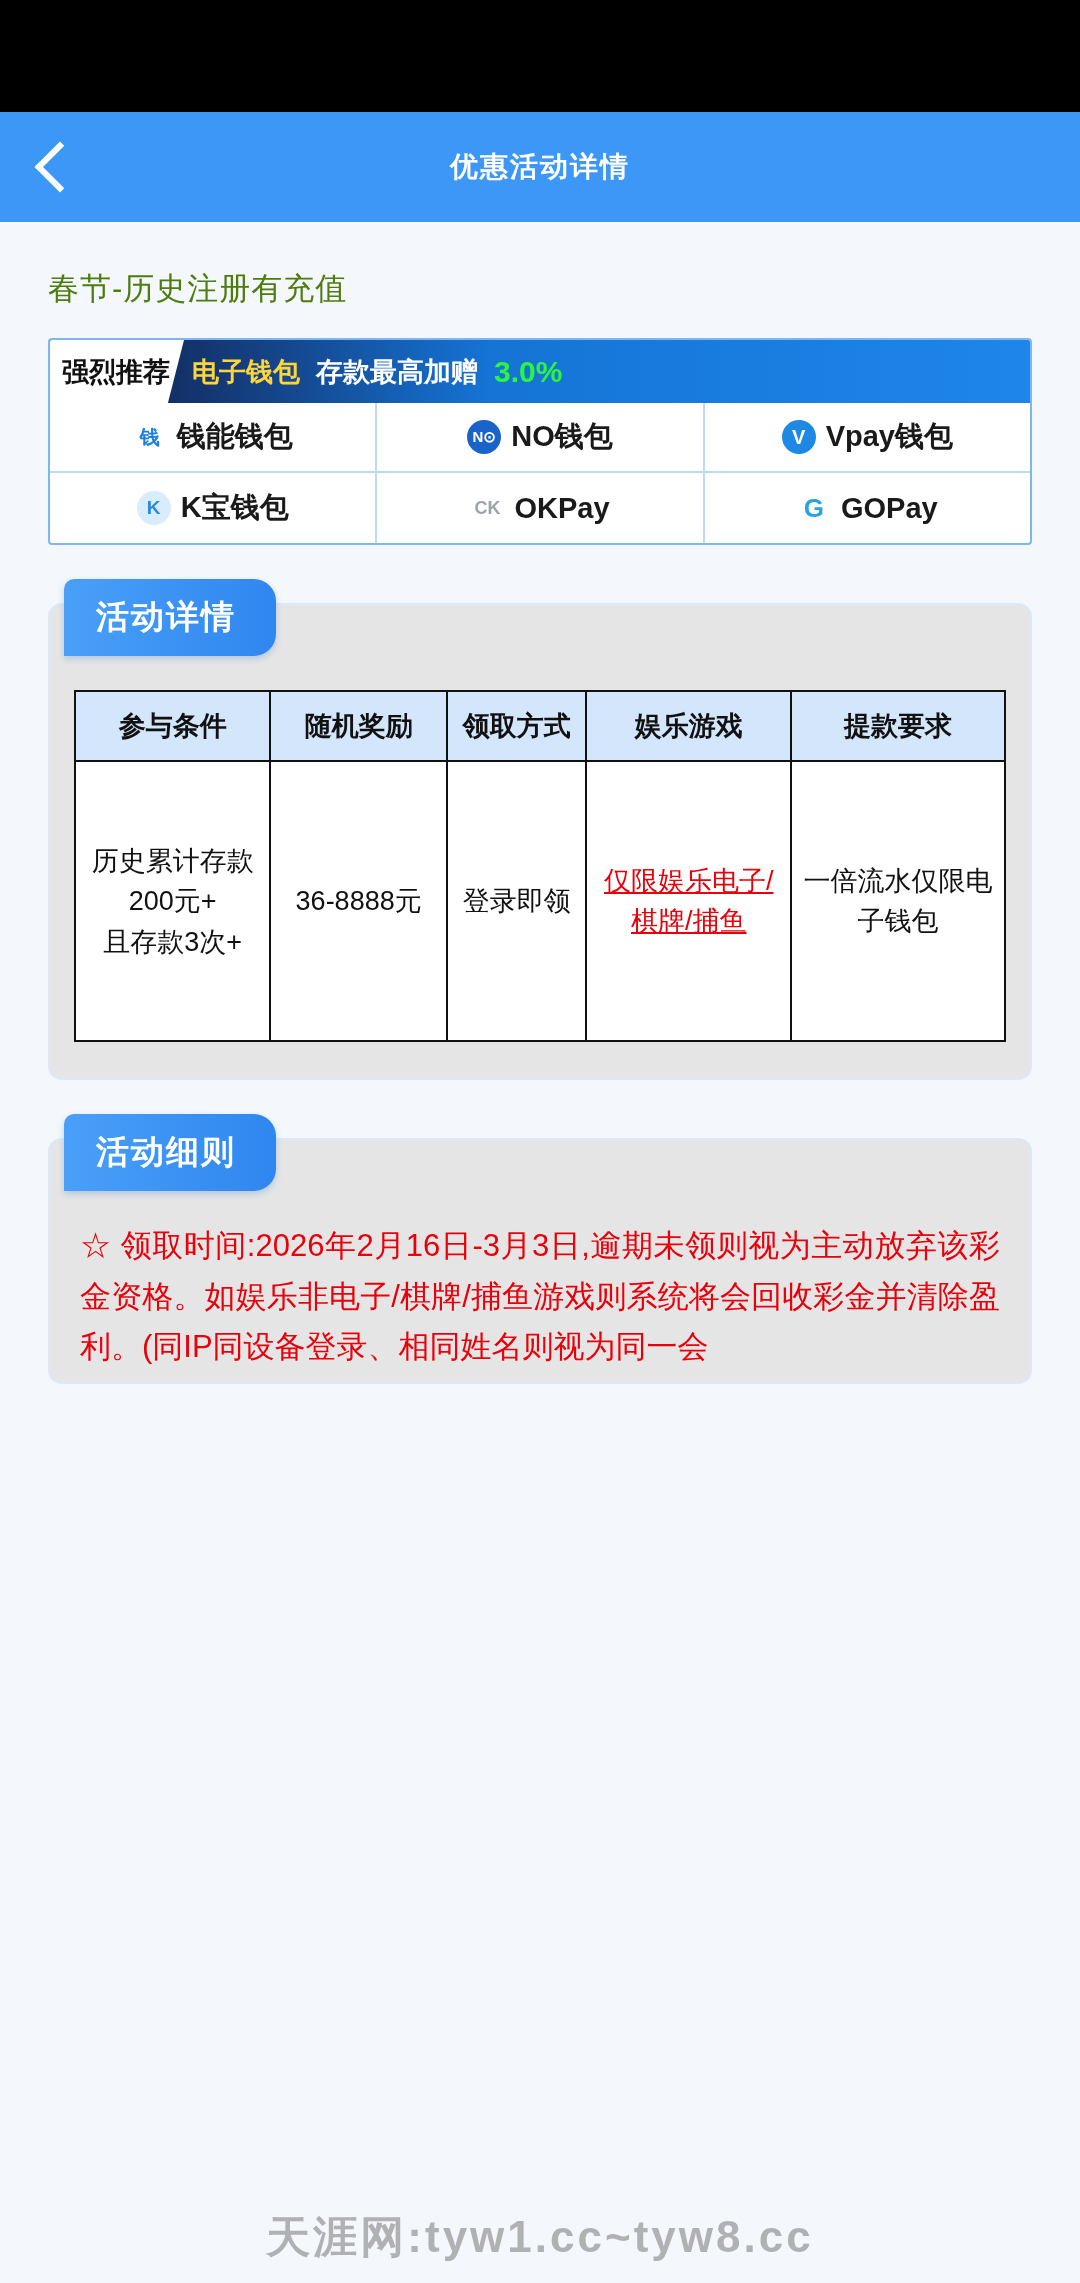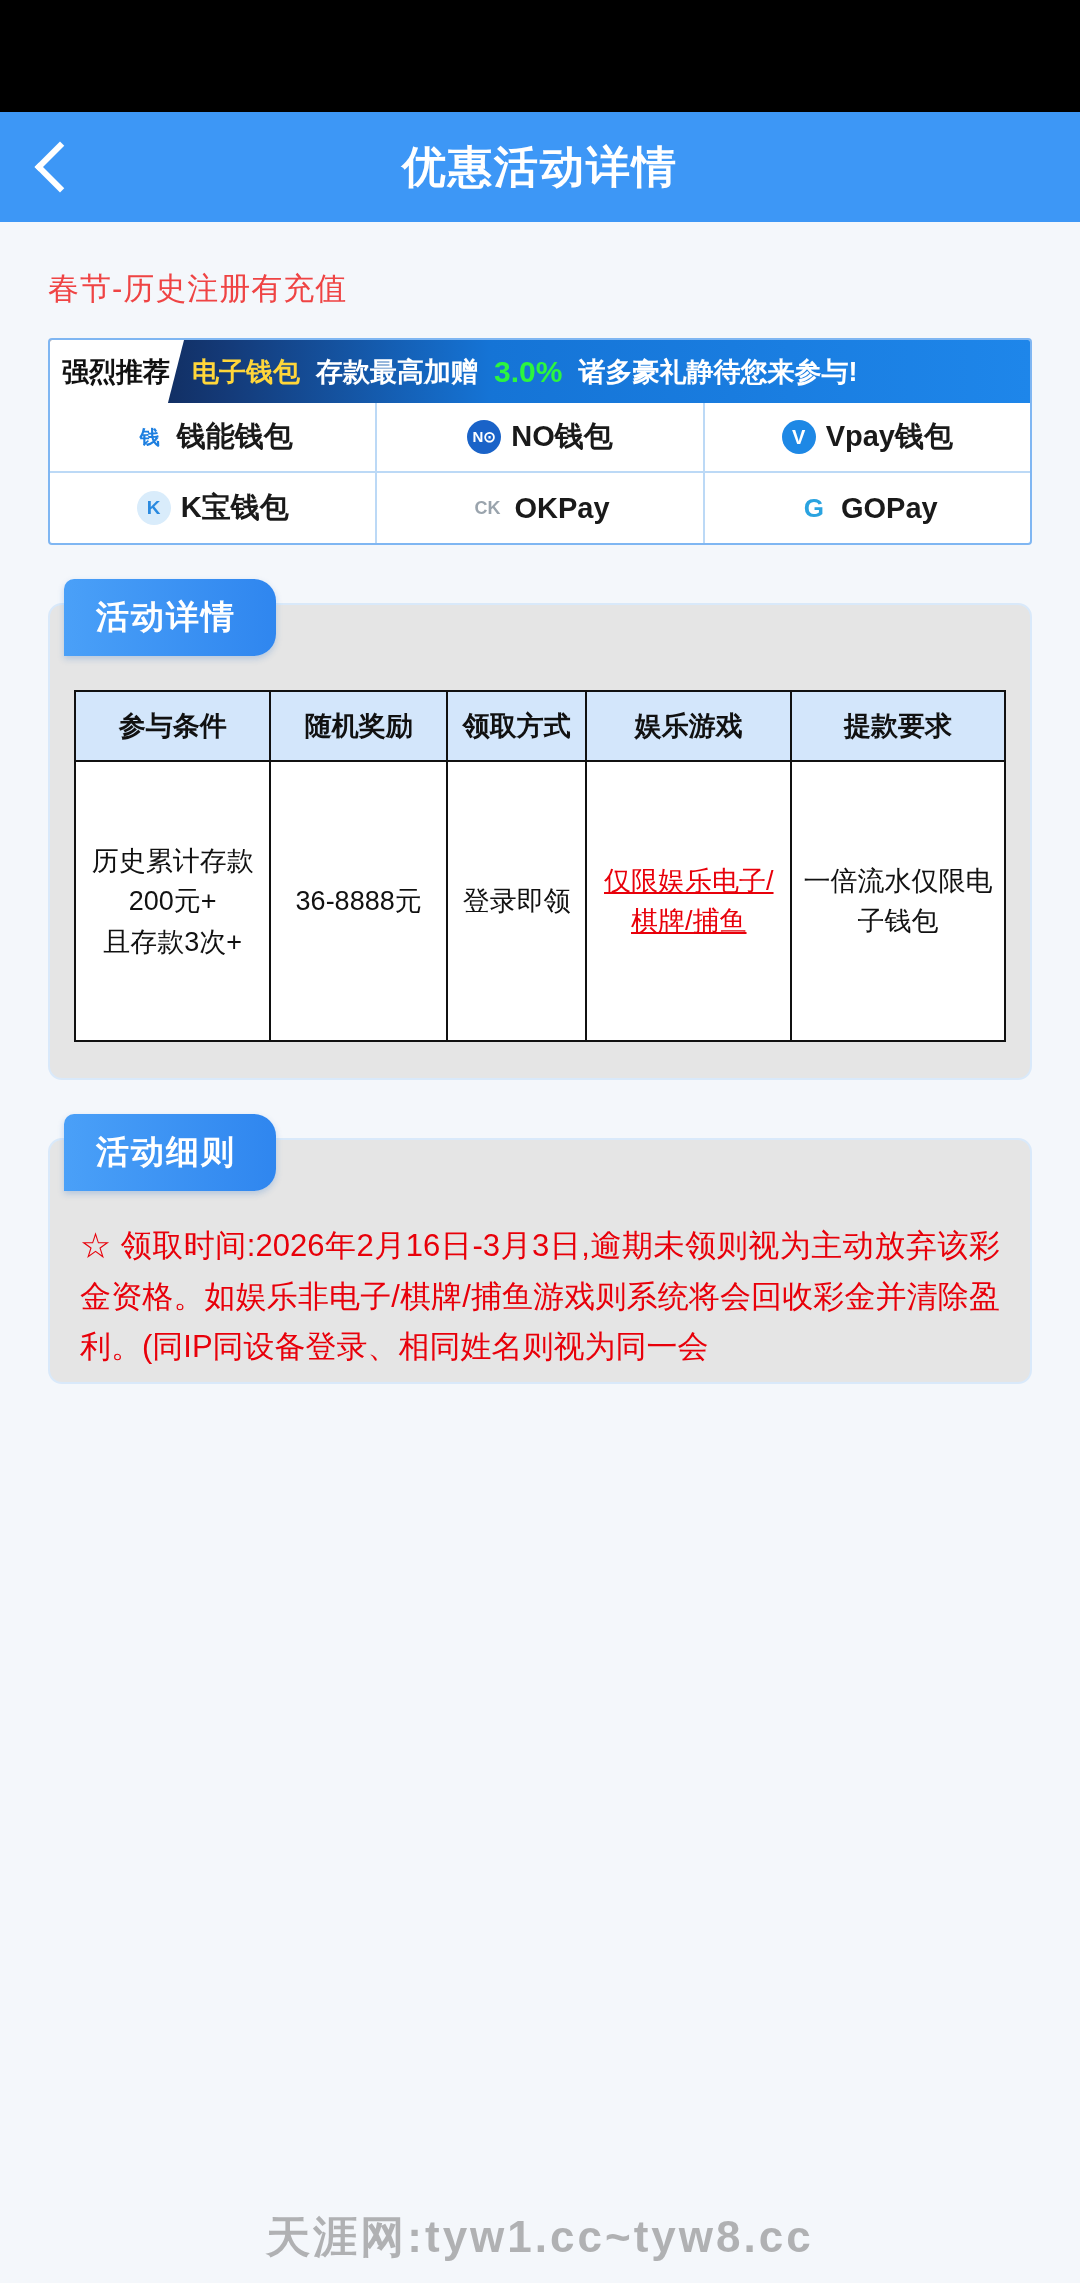--- a/index.html
+++ b/index.html
@@ -49,38 +49,38 @@
     border-bottom: 6px solid #ffffff;
     transform: rotate(45deg);
     margin-left: 10px;
   }
   .header-title {
     position: absolute;
     left: 0;
     right: 0;
     text-align: center;
     color: #ffffff;
-    font-size: 44px;
+    font-size: 28px;
     font-weight: bold;
     letter-spacing: 2px;
     pointer-events: none;
   }
   
   .content {
     background: #f4f7fb;
     padding: 0 0 0 0;
     height: calc(2283px - 222px);
     overflow: hidden;
     position: relative;
   }
   .page-inner {
     padding: 0 48px;
   }
   .promo-title {
-    color: #ef4444;
+    color: #4d7c0f;
     font-size: 31px;
     padding: 46px 0 28px 0;
     letter-spacing: 1px;
   }
   
   .wallet-box {
     border: 2px solid #7fb6f2;
     border-radius: 4px;
     overflow: hidden;
     background: #ffffff;
@@ -240,21 +240,20 @@
     <div class="page-inner">
 
       <div class="promo-title">春节-历史注册有充值</div>
 
       <div class="wallet-box">
         <div class="wallet-header">
           <span class="wh-strong">强烈推荐</span>
           <span class="wh-seg wh-yellow">电子钱包</span>
           <span class="wh-seg">存款最高加赠</span>
           <span class="wh-seg wh-green">3.0%</span>
-          <span class="wh-seg">诸多豪礼静待您来参与!</span>
         </div>
 
         <div class="wallet-row">
           <div class="wallet-cell">
             <span class="w-ico" style="background:#ffffff;color:#1d7fe0;font-size:20px;">钱</span>
             <span>钱能钱包</span>
           </div>
           <div class="wallet-cell">
             <span class="w-ico" style="background:#1a63c8;color:#ffffff;font-size:15px;">N⊙</span>
             <span>NO钱包</span>

